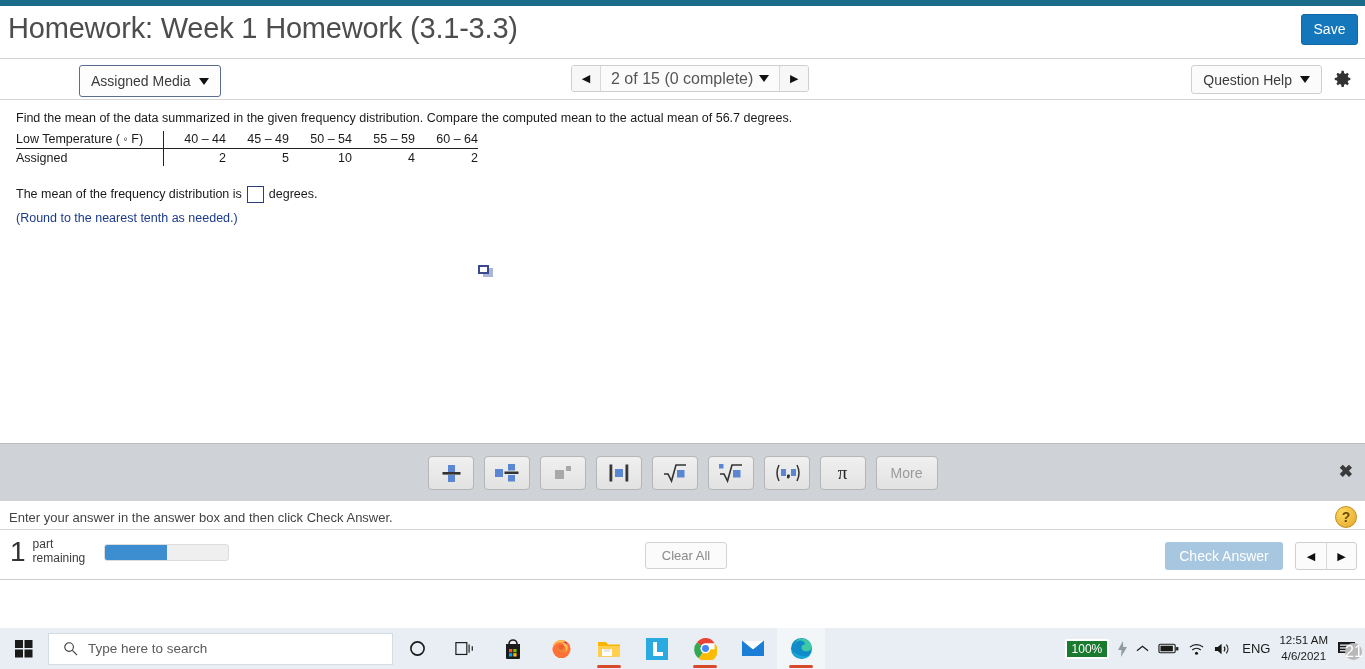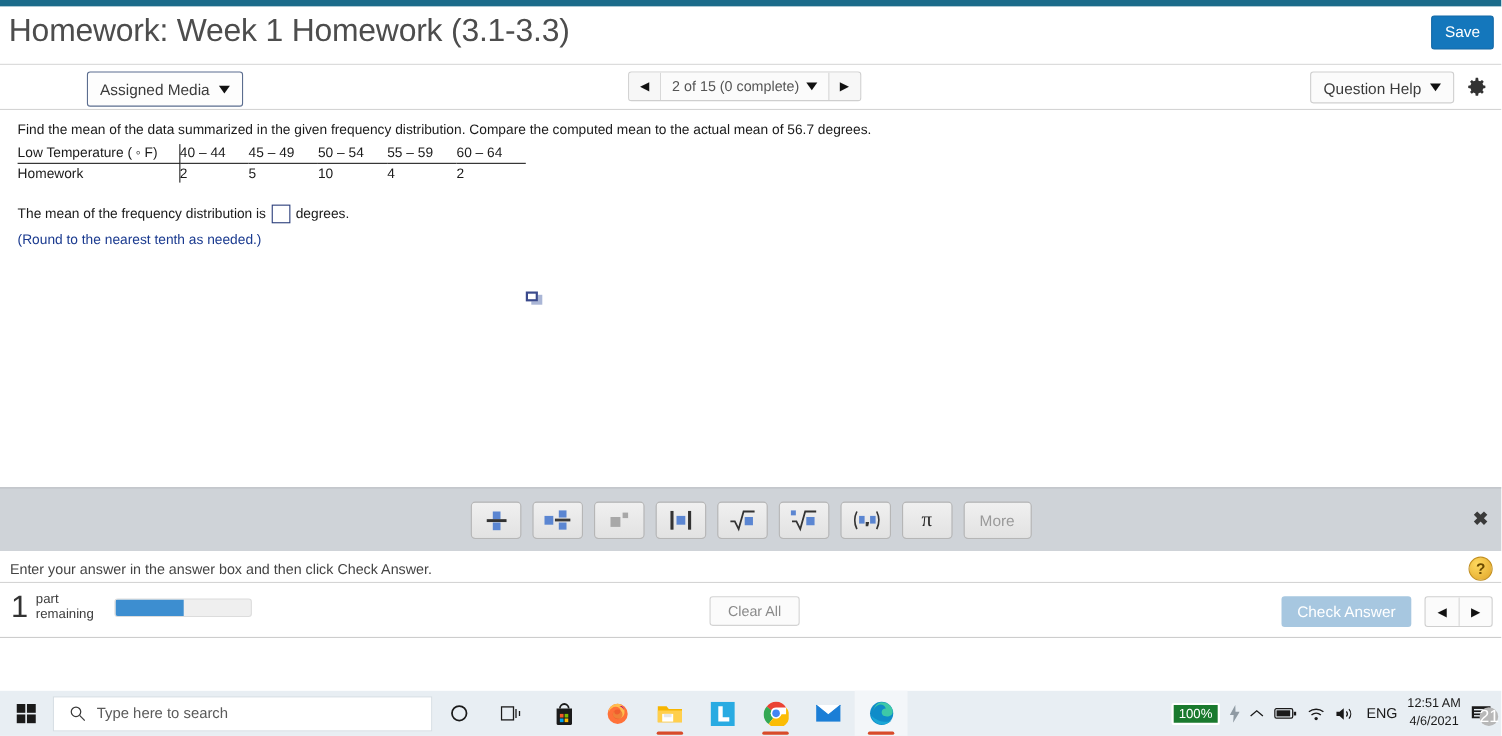--- a/index.html
+++ b/index.html
@@ -84,21 +84,21 @@
     display: flex; align-items: center; justify-content: center;
     background: #f7f7f7;
     cursor: pointer;
     font-size: 11px; color: #111;
   }
   .nav-arrow.left { border-right: 1px solid #d8d8d8; }
   .nav-arrow.right { border-left: 1px solid #d8d8d8; }
   .nav-label {
     padding: 0 10px;
     display: flex; align-items: center; gap: 6px;
-    font-size: 13px; color: #555;
+    font-size: 16px; color: #555;
     background: #fbfbfb;
     cursor: pointer;
     white-space: nowrap;
   }
   .caret-down {
     width: 0; height: 0;
     border-left: 5px solid transparent;
     border-right: 5px solid transparent;
     border-top: 7px solid #111;
     display: inline-block;
@@ -167,21 +167,21 @@
     color: #1a1a1a;
   }
   .freq-table td { padding: 1px 0; white-space: nowrap; }
   .freq-table .rowlabel {
     text-align: left;
     padding-right: 10px;
     border-right: 1px solid #222;
     width: 147px;
   }
   .freq-table .cell {
-    text-align: left;
+    text-align: right;
     width: 63px;
   }
   .freq-table tr.hdr td { border-bottom: 1px solid #222; padding-bottom: 2px; }
   .freq-table tr.bdy td { padding-top: 2px; }
 
   .popout-icon {
     display: inline-block;
     vertical-align: middle;
     margin-left: 8px;
     width: 15px; height: 13px;
@@ -474,21 +474,21 @@
       <tbody>
           <tr class="hdr">
         <td class="rowlabel">Low Temperature ( ◦ F)</td>
         <td class="cell">40 – 44</td>
         <td class="cell">45 – 49</td>
         <td class="cell">50 – 54</td>
         <td class="cell">55 – 59</td>
         <td class="cell">60 – 64</td>
       </tr>
       <tr class="bdy">
-        <td class="rowlabel">Homework</td>
+        <td class="rowlabel">Assigned</td>
         <td class="cell">2</td>
         <td class="cell">5</td>
         <td class="cell">10</td>
         <td class="cell">4</td>
         <td class="cell">2</td>
       </tr>
     </tbody>
       </table>
 
     <span class="popout-icon" style="position:absolute; left:470px; top:165px;">

